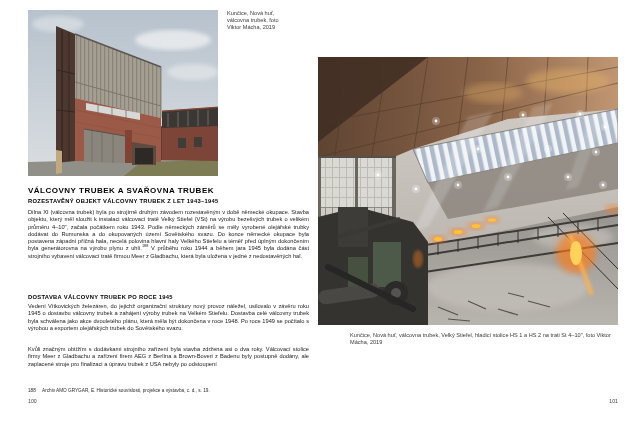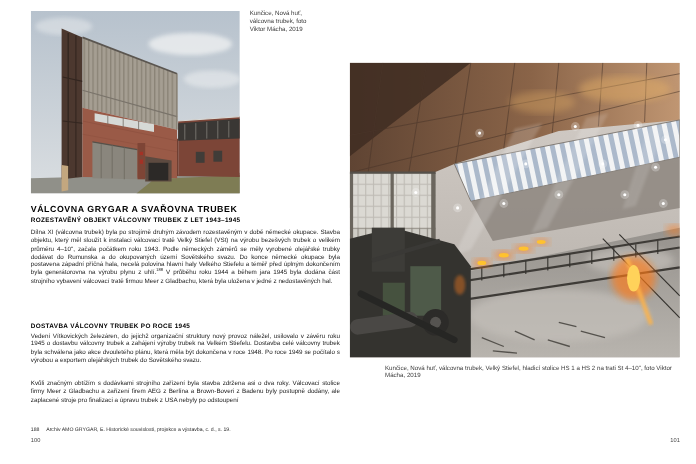--- a/index.html
+++ b/index.html
@@ -107,21 +107,21 @@
 
     <polygon points="28,140 34,141 34,163 28,164" fill="#c3a77f"></polygon>
   </svg>
 
   <div id="caption-top" class="abs caption">
     <div>Kunčice, Nová huť,</div>
     <div>válcovna trubek, foto</div>
     <div>Viktor Mácha, 2019</div>
   </div>
 
-  <div class="abs h1">VÁLCOVNA GRYGAR A SVAŘOVNA TRUBEK</div>
+  <div class="abs h1">VÁLCOVNY TRUBEK A SVAŘOVNA TRUBEK</div>
   <div id="subheading1" class="abs h2">ROZESTAVĚNÝ OBJEKT VÁLCOVNY TRUBEK Z LET 1943–1945</div>
 
   <p id="para1" class="abs body-par"><span>Dílna XI (válcovna trubek) byla po strojírně druhým závodem rozestavěným v době německé okupace. Stavba objektu, který měl sloužit k instalaci válcovací tratě Velký Stiefel (VSt) na výrobu bezešvých trubek o velikém průměru 4–10", začala počátkem roku 1943. Podle německých záměrů se měly vyrobené olejářské trubky dodávat do Rumunska a do okupovaných území Sovětského svazu. Do konce německé okupace byla postavena západní příčná hala, necelá polovina hlavní haly Velkého Stiefelu a téměř před úplným dokončením byla generátorovna na výrobu plynu z uhlí.</span><sup>188</sup><span> V průběhu roku 1944 a během jara 1945 byla dodána část strojního vybavení válcovací tratě firmou Meer z Gladbachu, která byla uložena v jedné z nedostavěných hal.</span></p>
 
   <div id="subheading2" class="abs h2">DOSTAVBA VÁLCOVNY TRUBEK PO ROCE 1945</div>
   <p id="para2" class="abs body-par">Vedení Vítkovických železáren, do jejichž organizační struktury nový provoz náležel, usilovalo v závěru roku 1945 o dostavbu válcovny trubek a zahájení výroby trubek na Velkém Stiefelu. Dostavba celé válcovny trubek byla schválena jako akce dvouletého plánu, která měla být dokončena v roce 1948. Po roce 1949 se počítalo s výrobou a exportem olejářských trubek do Sovětského svazu.</p>
   <p id="para3" class="abs body-par">Kvůli značným obtížím s dodávkami strojního zařízení byla stavba zdržena asi o dva roky. Válcovací stolice firmy Meer z Gladbachu a zařízení firem AEG z Berlína a Brown-Boveri z Badenu byly postupně dodány, ale zaplacené stroje pro finalizaci a úpravu trubek z USA nebyly po odstoupení</p>
 
   <div class="abs footnote">
     <span class="fn-num">188</span><span>Archiv AMO GRYGAR, E. Historické souvislosti, projekce a výstavba, c. d., s. 19.</span>

